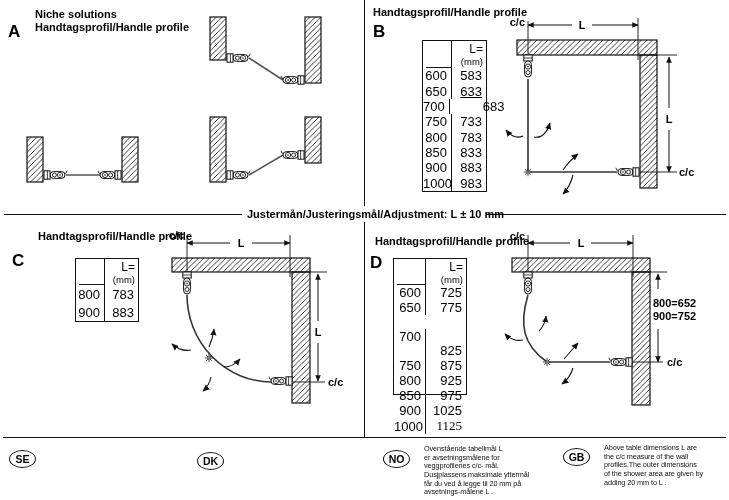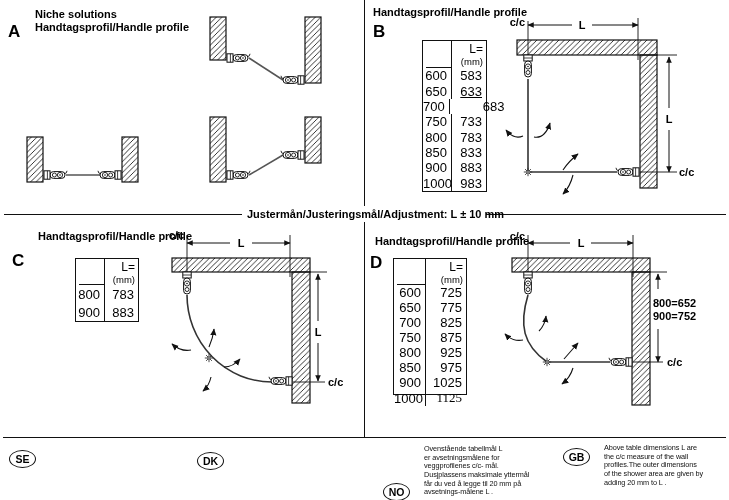--- a/index.html
+++ b/index.html
@@ -251,21 +251,21 @@
     <div class="tr">
         <div class="c1 num" style="width:31px;">600</div>
         <div class="c2 num" style="flex:1;">725</div>
       </div>
     <div class="tr">
         <div class="c1 num" style="width:31px;">650</div>
         <div class="c2 num" style="flex:1;">775</div>
       </div>
     <div class="tr">
         <div class="c1 num" style="width:31px;">700</div>
-        <div class="c2 num" style="flex:1;">825</div>
+        <div class="c2 num" style="flex:1;margin-top:28px;">825</div>
       </div>
     <div class="tr">
         <div class="c1 num" style="width:31px;">750</div>
         <div class="c2 num" style="flex:1;">875</div>
       </div>
     <div class="tr">
         <div class="c1 num" style="width:31px;">800</div>
         <div class="c2 num" style="flex:1;">925</div>
       </div>
     <div class="tr">
@@ -318,21 +318,21 @@
   <div class="abs hline" style="left:3px;top:437px;width:723px;"></div>
 
   <div class="badge" style="left:9px;top:450px;">
       <span>SE</span>
     </div>
 
   <div class="badge" style="left:197px;top:452px;">
       <span>DK</span>
     </div>
 
-  <div class="badge" style="left:383px;top:450px;margin-top:33px;">
+  <div class="badge" style="left:383px;top:450px;">
       <span>NO</span>
     </div>
   <div class="note" style="left:424px;top:445px;">
     <div>Ovenstående tabellmål L</div>
     <div>er avsetningsmålene for</div>
     <div>veggprofilenes c/c- mål.</div>
     <div>Dusjplassens maksimale yttermål</div>
     <div>får du ved å legge til 20 mm på</div>
     <div>avsetnings-målene L .</div>
   </div>

